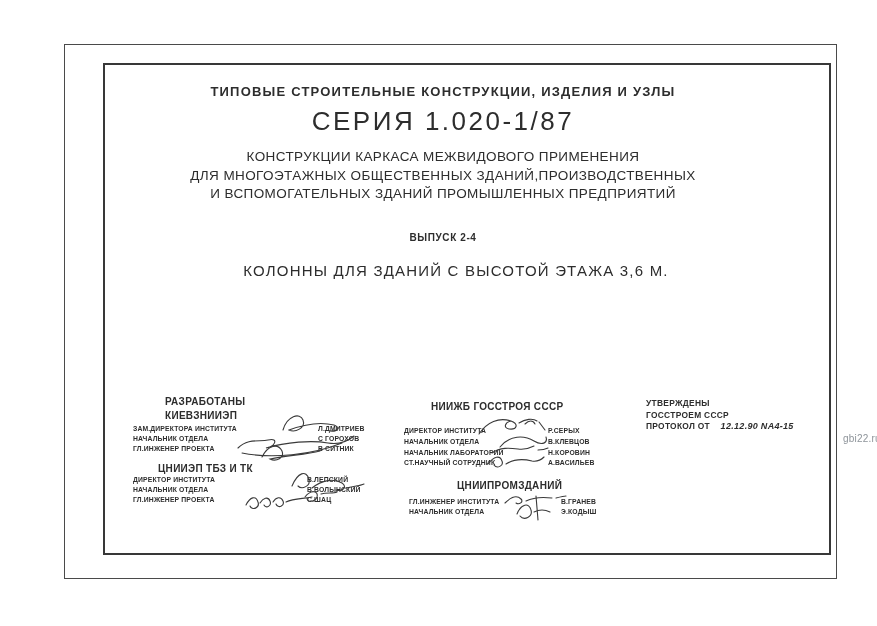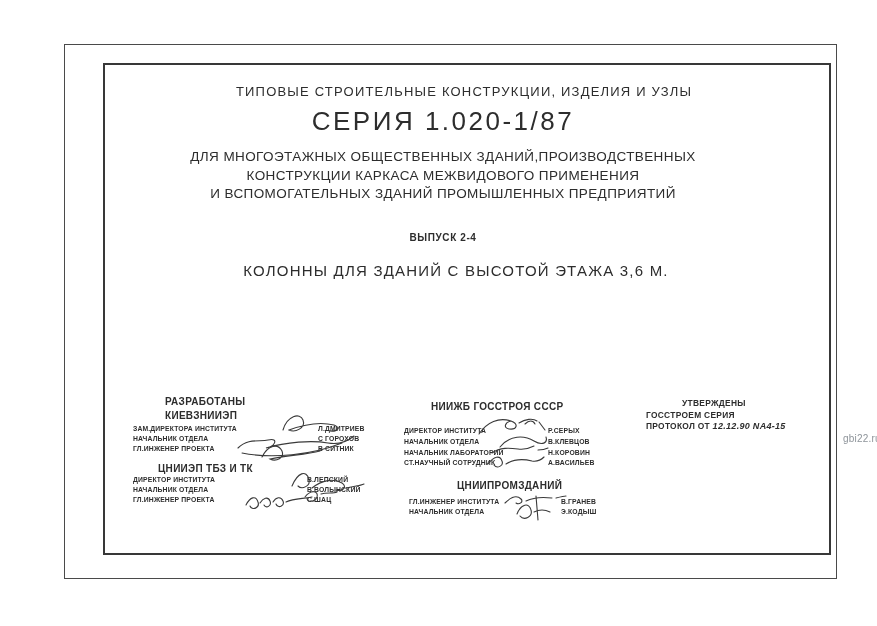--- a/index.html
+++ b/index.html
@@ -5,49 +5,49 @@
   html,body{margin:0;padding:0;background:#ffffff;}
   .page{
     position:relative;width:877px;height:626px;background:#ffffff;overflow:hidden;
     font-family:"Liberation Sans", sans-serif;color:#2d2d2d;
   }
   .abs{position:absolute;white-space:nowrap;}
   .ctr{left:103px;width:680px;text-align:center;}
   .frame{position:absolute;background:transparent;}
   .frame-outer{left:64px;top:44px;width:771px;height:533px;border:1.5px solid #4a4a4a;}
   .frame-inner{left:103px;top:63px;width:724px;height:488px;border:2px solid #383838;}
-  .doc-type{top:84px;font-size:13px;letter-spacing:1.2px;font-weight:400;margin-left:21px;}
+  .doc-type{top:84px;font-size:13px;letter-spacing:1.2px;font-weight:700;}
   .series{top:106px;font-size:26px;letter-spacing:2.5px;font-weight:400;}
   .subtitle{top:148px;font-size:13.5px;line-height:18.5px;letter-spacing:0.4px;}
   .issue{top:232px;font-size:10px;font-weight:bold;letter-spacing:0.6px;}
   .main-title{top:260px;font-size:15px;line-height:21px;letter-spacing:1.2px;margin-left:13px;}
   .doc-kind{top:341px;font-size:10.5px;font-weight:bold;letter-spacing:0.6px;}
   .orghead{font-size:10px;font-weight:bold;letter-spacing:0.3px;}
   .role{font-size:6.8px;font-weight:bold;letter-spacing:0.15px;}
   .name{font-size:6.8px;font-weight:bold;letter-spacing:0.15px;}
   .approved-line{font-size:8.4px;font-weight:bold;letter-spacing:0.3px;line-height:11.5px;}
-  .protocol-val{font-style:italic;font-weight:bold;font-size:9px;}
+  .protocol-val{font-style:italic;font-weight:bold;font-size:9px;margin-left:8px;}
   .watermark{left:843px;top:433px;font-size:10px;color:#8e949a;letter-spacing:0.2px;}
   .sig-overlay{position:absolute;left:0;top:0;width:877px;height:626px;pointer-events:none;}
   .sig-overlay path{fill:none;stroke:#3a3a3a;stroke-width:1.1;stroke-linecap:round;}
 </style>
 </head>
 <body>
 
 <div class="page">
 
   <div class="frame frame-outer"></div>
   <div class="frame frame-inner"></div>
 
   <div class="abs ctr doc-type">ТИПОВЫЕ СТРОИТЕЛЬНЫЕ КОНСТРУКЦИИ, ИЗДЕЛИЯ И УЗЛЫ</div>
   <div class="abs ctr series">СЕРИЯ 1.020-1/87</div>
 
   <div class="abs ctr subtitle">
+    <div>КОНСТРУКЦИИ КАРКАСА МЕЖВИДОВОГО ПРИМЕНЕНИЯ</div>
     <div>ДЛЯ МНОГОЭТАЖНЫХ ОБЩЕСТВЕННЫХ ЗДАНИЙ,ПРОИЗВОДСТВЕННЫХ</div>
-    <div>КОНСТРУКЦИИ КАРКАСА МЕЖВИДОВОГО ПРИМЕНЕНИЯ</div>
     <div>И ВСПОМОГАТЕЛЬНЫХ ЗДАНИЙ ПРОМЫШЛЕННЫХ ПРЕДПРИЯТИЙ</div>
   </div>
 
   <div class="abs ctr issue">ВЫПУСК 2-4</div>
 
   <div class="abs ctr main-title">
     <div>КОЛОННЫ ДЛЯ ЗДАНИЙ С ВЫСОТОЙ ЭТАЖА 3,6 М.</div>
   </div>
 
 
@@ -78,22 +78,22 @@
   <div class="abs name" style="left:548px;top:438px;">В.КЛЕВЦОВ</div>
   <div class="abs name" style="left:548px;top:449px;">Н.КОРОВИН</div>
   <div class="abs name" style="left:548px;top:459px;">А.ВАСИЛЬЕВ</div>
 
   <div class="abs orghead" style="left:409px;top:480px;padding-left:48px;">ЦНИИПРОМЗДАНИЙ</div>
   <div class="abs role" style="left:409px;top:498px;">ГЛ.ИНЖЕНЕР ИНСТИТУТА</div>
   <div class="abs role" style="left:409px;top:508px;">НАЧАЛЬНИК ОТДЕЛА</div>
   <div class="abs name" style="left:561px;top:498px;">В.ГРАНЕВ</div>
   <div class="abs name" style="left:561px;top:508px;">Э.КОДЫШ</div>
 
-  <div class="abs approved-line" style="left:646px;top:398px;margin-left:36px;">УТВЕРЖДЕНЫ</div>
-  <div class="abs approved-line" style="left:646px;top:410px;">ГОССТРОЕМ СЕРИЯ</div>
+  <div class="abs approved-line" style="left:646px;top:398px;">УТВЕРЖДЕНЫ</div>
+  <div class="abs approved-line" style="left:646px;top:410px;">ГОССТРОЕМ СССР</div>
   <div class="abs approved-line" style="left:646px;top:421px;"><span>ПРОТОКОЛ ОТ </span><span class="protocol-val">12.12.90 NА4-15</span></div>
 
   <div class="abs watermark">gbi22.ru</div>
 
   <svg class="sig-overlay" viewBox="0 0 877 626" xmlns="http://www.w3.org/2000/svg">
     <g>
       <path d="M283,430 C287,416 300,412 303,420 C306,428 295,433 289,430 C305,424 322,422 334,425 C340,427 338,432 330,431"></path>
       <path d="M238,448 c10,-10 22,-6 30,-8 c12,-3 6,8 -2,8 c20,-6 46,-8 62,-5 c12,2 20,-2 26,-7"></path>
       <path d="M242,453 c30,6 70,2 100,-10"></path>
       <path d="M262,457 c6,-12 16,-14 20,-6 c3,7 -6,11 -12,8 c18,-4 36,-4 50,-8"></path>

